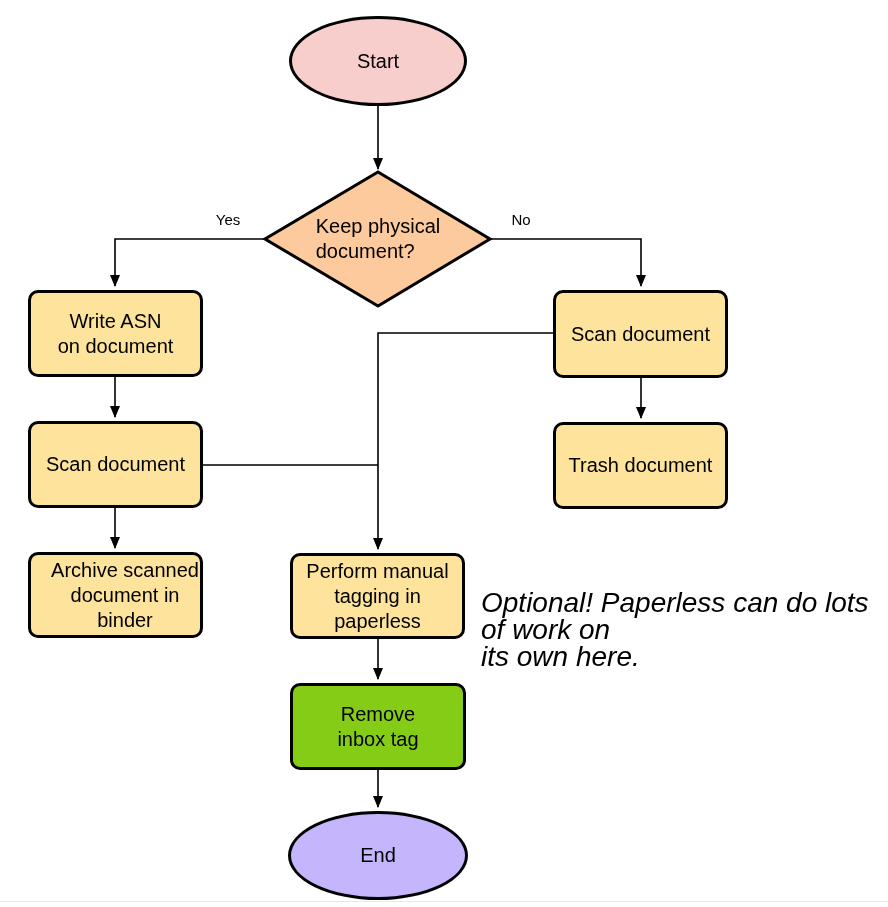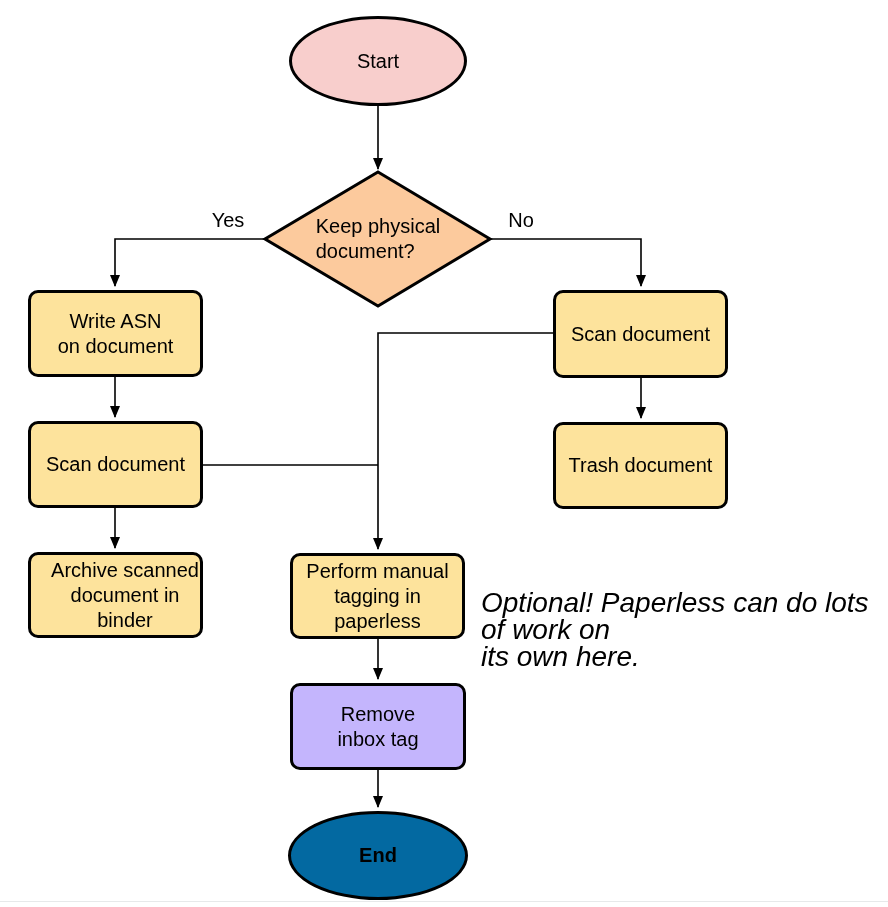--- a/index.html
+++ b/index.html
@@ -39,21 +39,21 @@
     display: flex;
     align-items: center;
     justify-content: center;
     font-size: 20px;
     line-height: 25px;
     white-space: pre-line;
   }
   .edge-label {
     position: absolute;
     z-index: 2;
-    font-size: 20px;
+    font-size: 15px;
     line-height: 22px;
     text-align: center;
   }
   .note {
     position: absolute;
     z-index: 2;
     font-style: italic;
     font-size: 28px;
     line-height: 27px;
     white-space: pre-line;
@@ -143,24 +143,24 @@
 
   <div id="node-tagging" class="shape box" style="background-color: rgb(253, 227, 156);">
     <span>Perform manual
 tagging in
 paperless</span>
   </div>
 
   <div id="side-note" class="note">Optional! Paperless can do lots of work on
 its own here.</div>
 
-  <div id="node-remove" class="shape box" style="background-color: #c4b5fd;">
+  <div id="node-remove" class="shape box" style="background-color: #84cc16;">
     <span>Remove
 inbox tag</span>
   </div>
 
-  <div id="node-end" class="shape ellipse" style="background-color: #0369a1; font-weight: bold;">
+  <div id="node-end" class="shape ellipse" style="background-color: #c4b5fd;">
     <span>End</span>
   </div>
 
   <div class="bottom-rule"></div>
 
 </div>
 
 </body></html>

